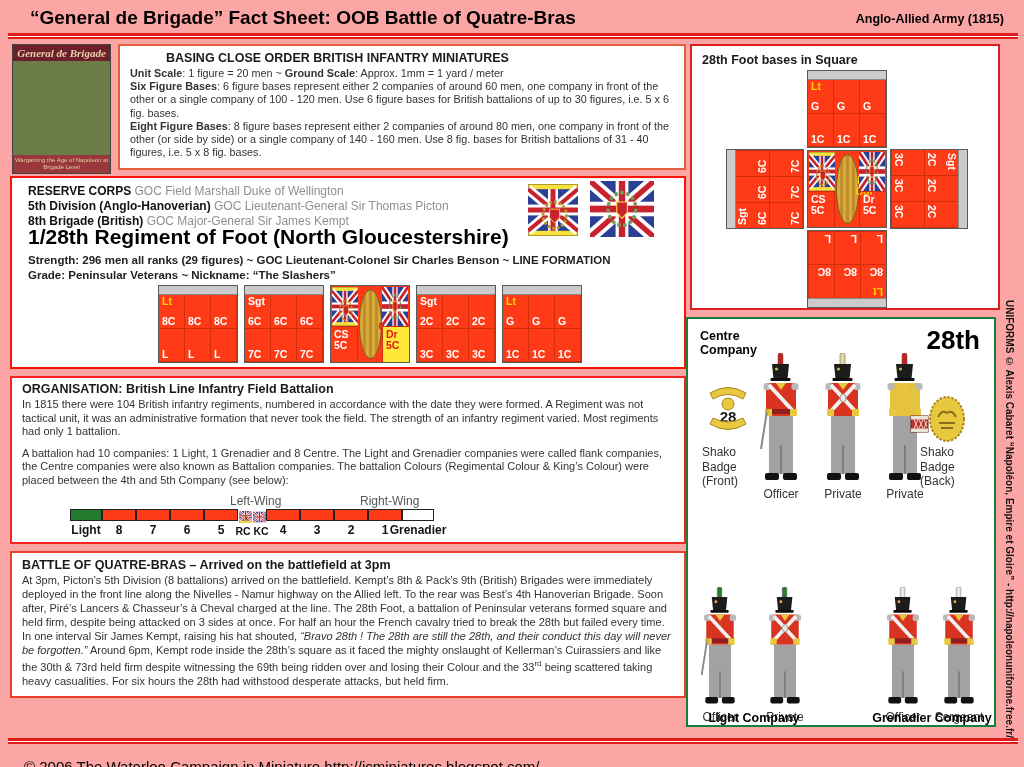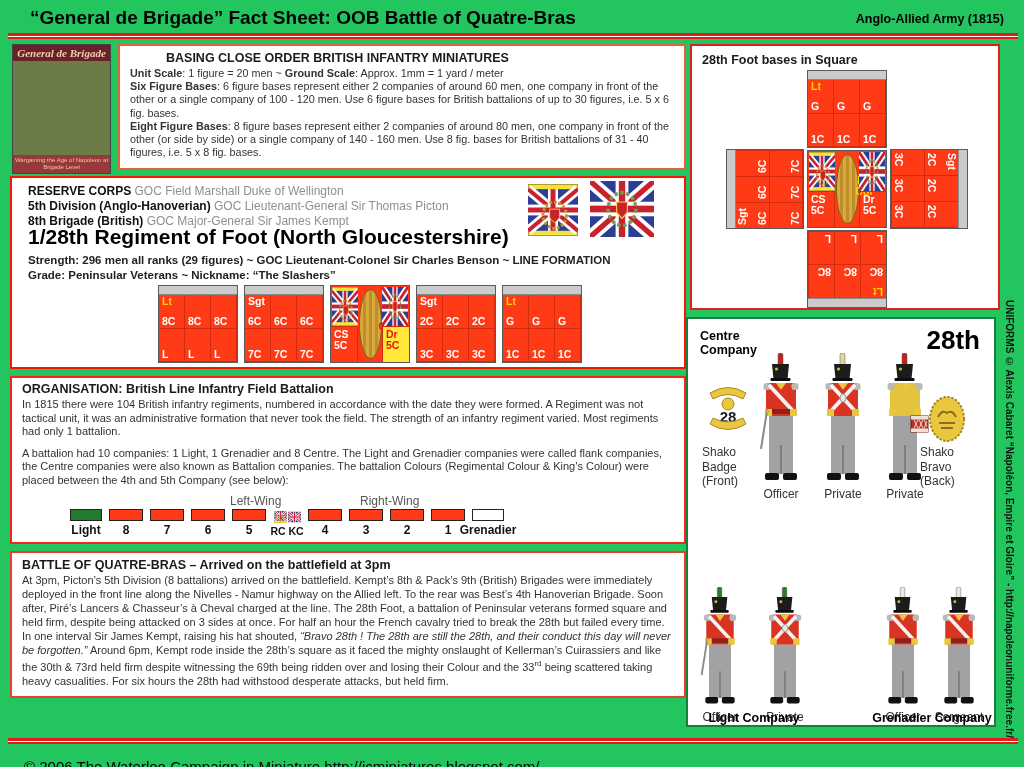--- a/index.html
+++ b/index.html
@@ -1,16 +1,16 @@
 <!DOCTYPE html>
 <html><head>
 <meta charset="utf-8">
 <style>
   html,body{margin:0;padding:0;}
-  .page{position:relative;width:1024px;height:767px;background:#22c55e;overflow:hidden;
+  .page{position:relative;width:1024px;height:767px;background:#fca5a5;overflow:hidden;
         font-family:"Liberation Sans",sans-serif;color:#2e2e2e;}
   
   .header-title{position:absolute;left:30px;top:7px;font-size:19px;font-weight:bold;color:#000;}
   .header-army{position:absolute;right:20px;top:12px;font-size:12.5px;font-weight:bold;color:#000;}
   .rule{position:absolute;left:8px;right:6px;height:1px;background:#fff;
         border-top:3px solid #e21b1b;border-bottom:2px solid #e21b1b;}
   .rule-top{top:33px;}
   .rule-bottom{top:738px;}
   
   .box{position:absolute;background:#fff;box-sizing:border-box;}
@@ -70,21 +70,21 @@
   .cmd-ovaltext.red{color:#e01515;}
   .cmd-ovaltext.yel{color:#ffd400;}
   
   .org-box{left:10px;top:376px;width:676px;height:168px;border:2px solid #f8231a;padding:4px 10px;overflow:hidden;}
   .org-box h2{margin-bottom:2px;}
   .org-box .tx{margin-bottom:8px;}
   .wing-diagram{position:absolute;left:58px;top:116px;width:460px;height:50px;}
   .wing-label{position:absolute;top:0;font-size:12px;color:#555;}
   .wing-label.left{left:128px;margin-left:32px;}
   .wing-label.right{left:290px;}
-  .companies{position:absolute;left:0;top:15px;display:flex;align-items:flex-end;gap:7px;}
+  .companies{position:absolute;left:0;top:15px;display:flex;align-items:flex-end;gap:0;}
   .company{display:flex;flex-direction:column;align-items:center;width:34px;flex:0 0 auto;}
   .company .cbar{width:100%;height:12px;border:1px solid #222;box-sizing:border-box;}
   .company .clabel{font-size:12px;font-weight:bold;color:#111;margin-top:2px;white-space:nowrap;}
   .company.c-flags{width:28px;}
   .company.c-flags .clabel{font-size:10.5px;}
   .cflags{display:flex;gap:1px;align-items:flex-end;}
   .cflags svg{width:13px;height:12px;display:block;}
   .company.c-light,.company.c-gren{width:32px;}
   
   .battle-box{left:10px;top:551px;width:676px;height:147px;border:2px solid #e8402c;padding:5px 10px;overflow:hidden;}
@@ -582,21 +582,21 @@
           <path d="M4 43 Q22 54 40 43 L37 37 Q22 45 7 37 Z" fill="#e9c73f" stroke="#a8871f"></path>
         </svg>
       </div>
     <div class="badge-label badge-front-label">Shako Badge (Front)</div>
     <div class="badge badge-back" id="badge-back">
         <svg viewBox="0 0 38 48">
           <ellipse cx="19" cy="24" rx="17" ry="22" fill="#e9c73f" stroke="#a8871f" stroke-width="2" stroke-dasharray="2.5 1.5"></ellipse>
           <path d="M10 22 q4 -8 9 -4 q5 -4 9 4 M11 28 h16 M13 33 h12" fill="none" stroke="#8a6d1e" stroke-width="2"></path>
         </svg>
       </div>
-    <div class="badge-label badge-back-label">Shako Bravo (Back)</div>
+    <div class="badge-label badge-back-label">Shako Badge (Back)</div>
     <div id="centre-figures">
         <div class="figcol" style="left: 68px; top: 34px;">
           <div>
             <svg viewBox="0 0 48 132" xmlns="http://www.w3.org/2000/svg" style="width: 48px;">
               <rect x="21" y="0" width="5" height="13" rx="2" fill="#c62020" stroke="#555" stroke-width="0.5"></rect>
               <path d="M15 11 h17 l-1.5 15 h-14 z" fill="#1c1c1c"></path>
               <rect x="13.5" y="25" width="20" height="3" rx="1" fill="#0d0d0d"></rect>
               <circle cx="19.5" cy="16" r="1.6" fill="#d9b23a"></circle>
               <rect x="9" y="30" width="30" height="33" rx="3" fill="#d93322"></rect>
               <rect x="6.5" y="30" width="7" height="7" rx="2.5" fill="#b9b9b9"></rect>

